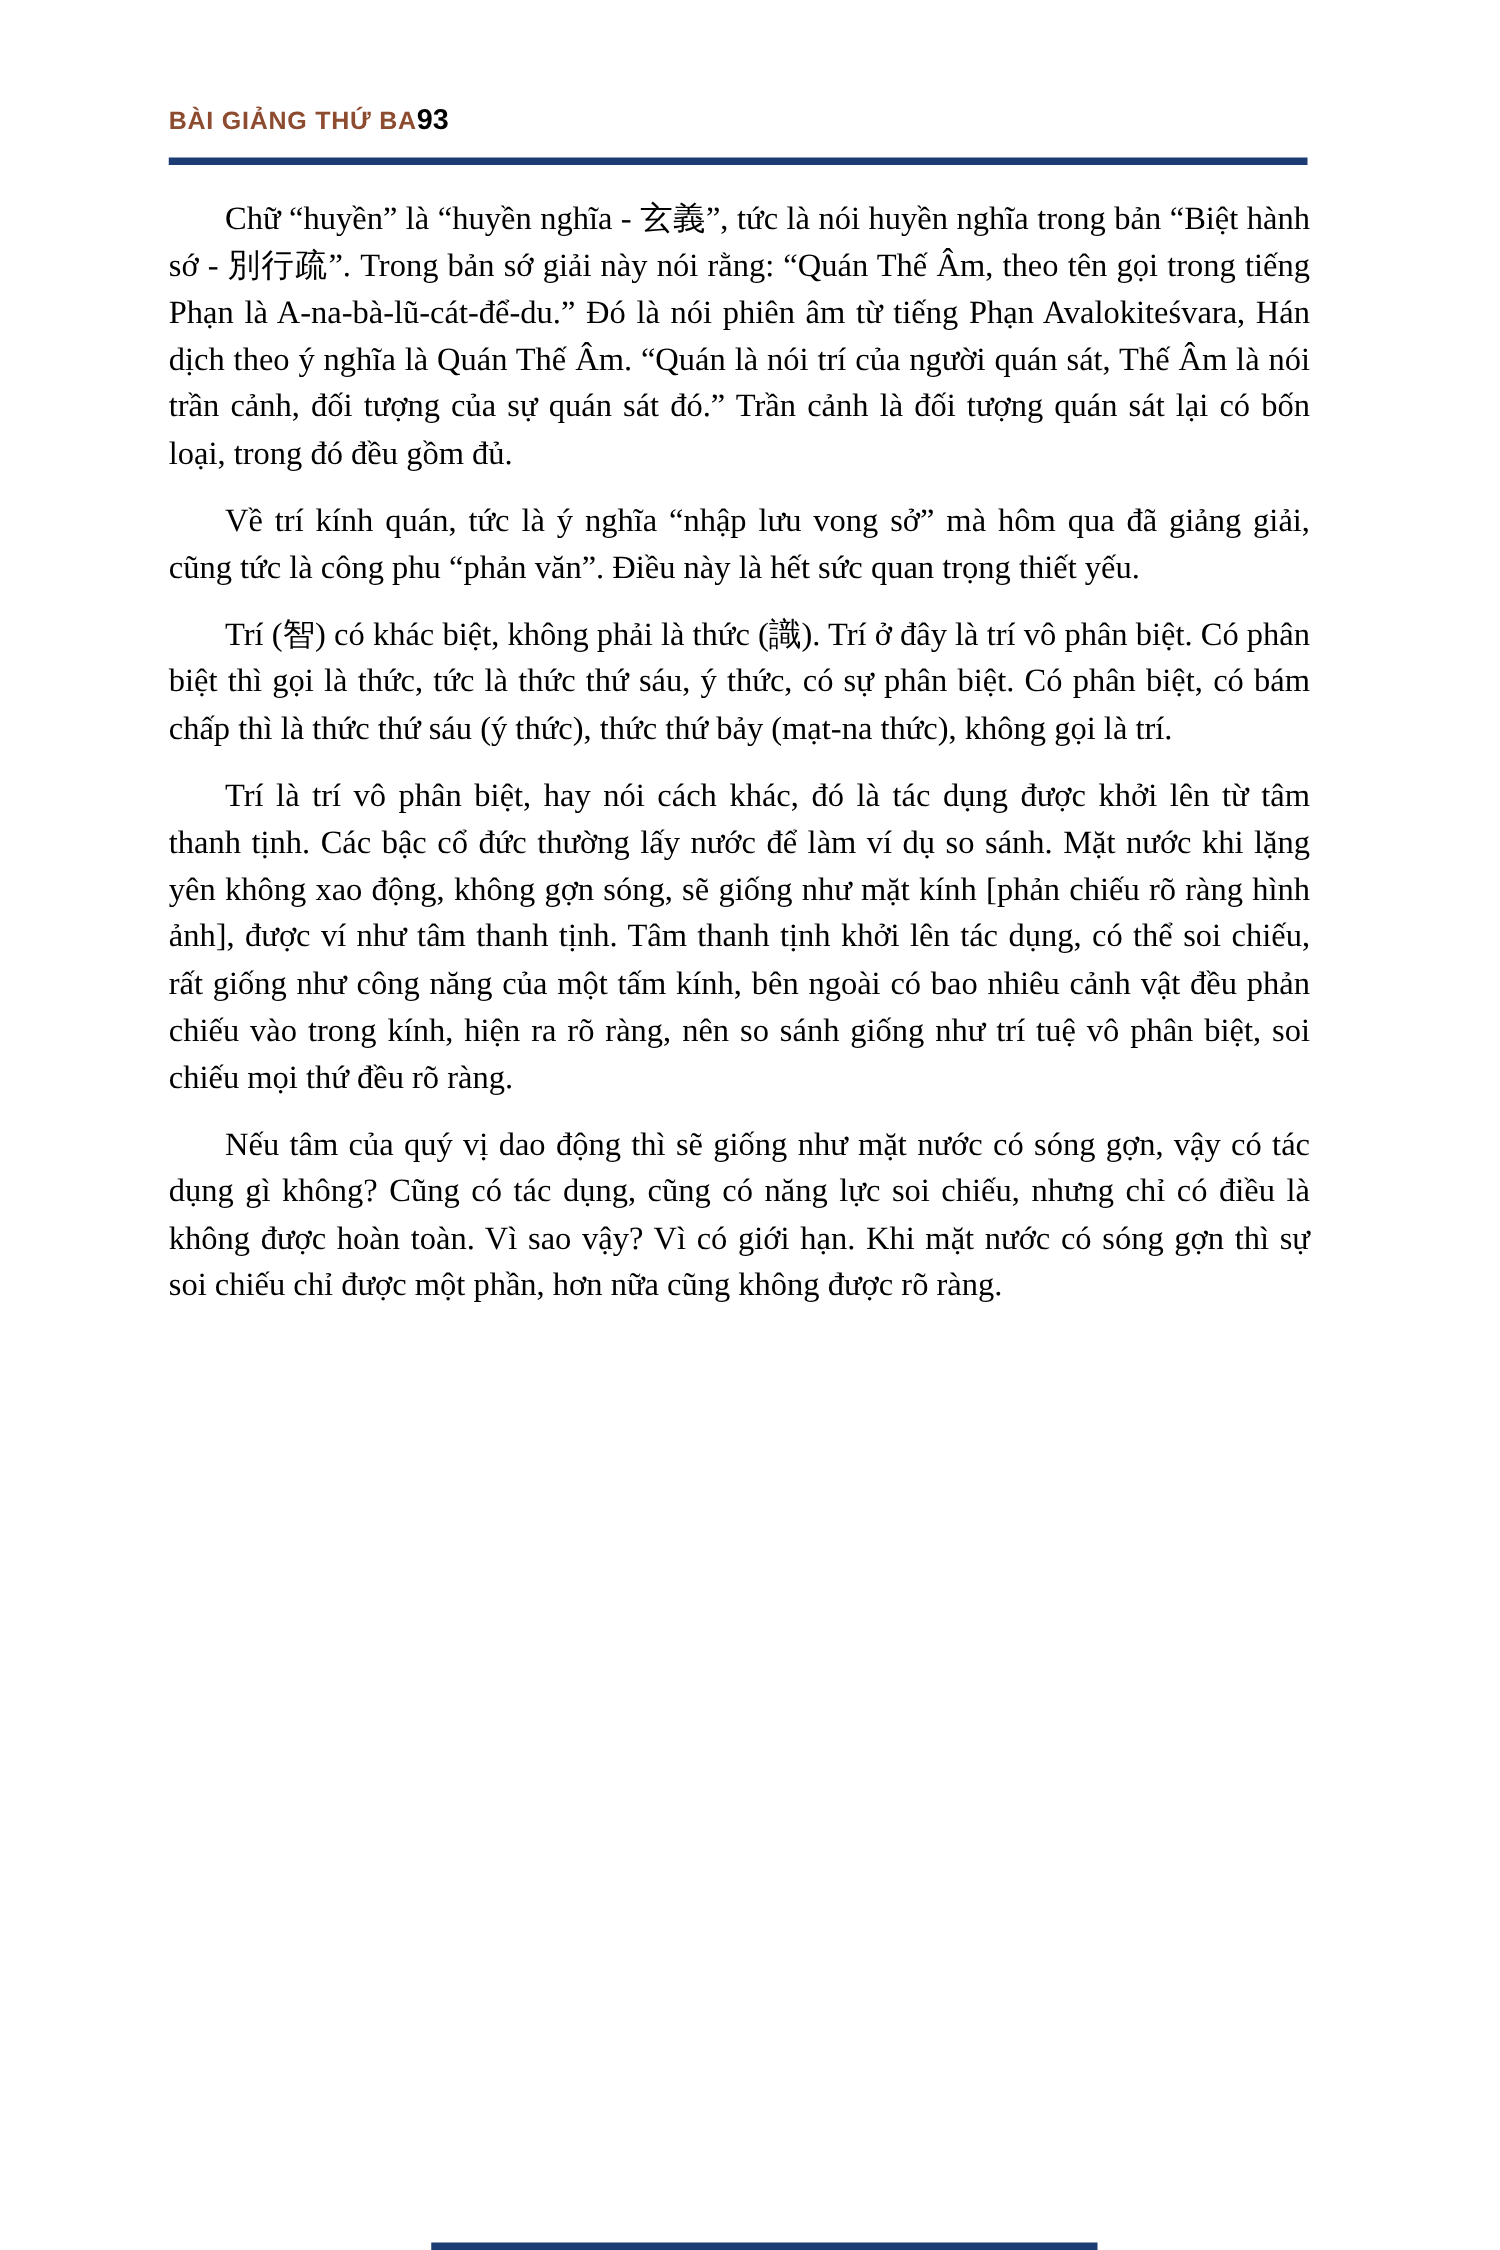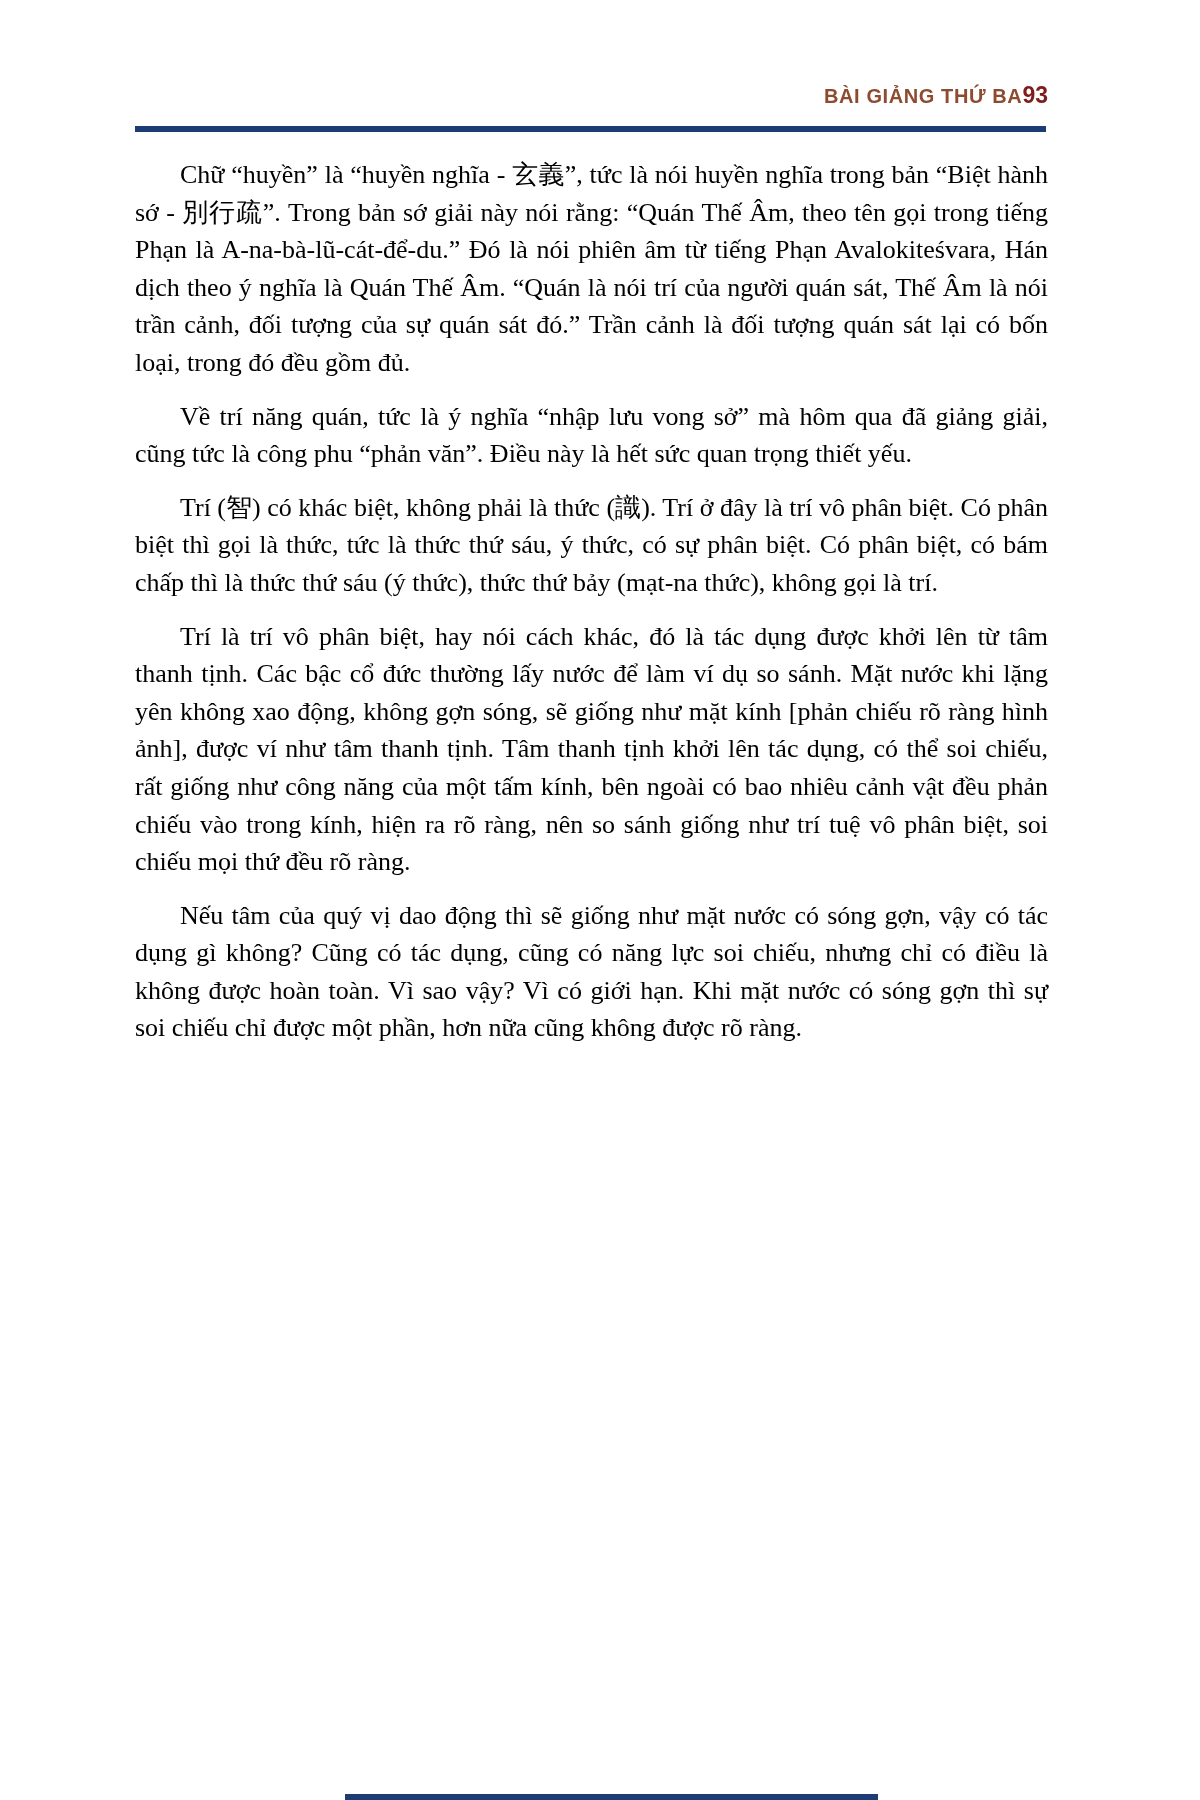--- a/index.html
+++ b/index.html
@@ -10,35 +10,35 @@
     background: #ffffff;
     overflow: hidden;
     font-family: "Liberation Serif", serif;
   }
   .header-row {
     position: absolute;
     left: 135px;
     top: 82px;
     width: 913px;
     display: flex;
-    justify-content: flex-end;
+    justify-content: flex-start;
     align-items: baseline;
   }
   .header-title {
     font-family: "Liberation Sans", sans-serif;
     font-weight: bold;
     font-size: 20px;
     letter-spacing: 0.6px;
     color: #8d4b2f;
   }
   .page-number {
     font-family: "Liberation Sans", sans-serif;
     font-weight: bold;
     font-size: 23px;
-    color: #7f1d1d;
+    color: #000000;
   }
   .header-rule {
     position: absolute;
     left: 135px;
     top: 126px;
     width: 911px;
     height: 6px;
     background: #1e3c74;
   }
   .content {
@@ -71,21 +71,21 @@
 
   <div class="header-row">
     <span class="header-title" style="color: rgb(141, 75, 47);">BÀI GIẢNG THỨ BA</span>
     <span class="page-number">93</span>
   </div>
 
   <div class="header-rule" style="background: rgb(30, 60, 116);"></div>
 
   <div class="content" style="color: #000000;">
       <p class="body-para">Chữ “huyền” là “huyền nghĩa - 玄義”, tức là nói huyền nghĩa trong bản “Biệt hành sớ - 別行疏”. Trong bản sớ giải này nói rằng: “Quán Thế Âm, theo tên gọi trong tiếng Phạn là A-na-bà-lũ-cát-để-du.” Đó là nói phiên âm từ tiếng Phạn Avalokiteśvara, Hán dịch theo ý nghĩa là Quán Thế Âm. “Quán là nói trí của người quán sát, Thế Âm là nói trần cảnh, đối tượng của sự quán sát đó.” Trần cảnh là đối tượng quán sát lại có bốn loại, trong đó đều gồm đủ.</p>
-      <p class="body-para">Về trí năng quán, tức là ý nghĩa “nhập lưu vong sở” mà hôm qua đã giảng giải, cũng tức là công phu “phản văn”. Điều này là hết sức quan trọng thiết yếu.</p>
+      <p class="body-para">Về trí kính quán, tức là ý nghĩa “nhập lưu vong sở” mà hôm qua đã giảng giải, cũng tức là công phu “phản văn”. Điều này là hết sức quan trọng thiết yếu.</p>
       <p class="body-para">Trí (智) có khác biệt, không phải là thức (識). Trí ở đây là trí vô phân biệt. Có phân biệt thì gọi là thức, tức là thức thứ sáu, ý thức, có sự phân biệt. Có phân biệt, có bám chấp thì là thức thứ sáu (ý thức), thức thứ bảy (mạt-na thức), không gọi là trí.</p>
       <p class="body-para">Trí là trí vô phân biệt, hay nói cách khác, đó là tác dụng được khởi lên từ tâm thanh tịnh. Các bậc cổ đức thường lấy nước để làm ví dụ so sánh. Mặt nước khi lặng yên không xao động, không gợn sóng, sẽ giống như mặt kính [phản chiếu rõ ràng hình ảnh], được ví như tâm thanh tịnh. Tâm thanh tịnh khởi lên tác dụng, có thể soi chiếu, rất giống như công năng của một tấm kính, bên ngoài có bao nhiêu cảnh vật đều phản chiếu vào trong kính, hiện ra rõ ràng, nên so sánh giống như trí tuệ vô phân biệt, soi chiếu mọi thứ đều rõ ràng.</p>
       <p class="body-para">Nếu tâm của quý vị dao động thì sẽ giống như mặt nước có sóng gợn, vậy có tác dụng gì không? Cũng có tác dụng, cũng có năng lực soi chiếu, nhưng chỉ có điều là không được hoàn toàn. Vì sao vậy? Vì có giới hạn. Khi mặt nước có sóng gợn thì sự soi chiếu chỉ được một phần, hơn nữa cũng không được rõ ràng.</p>
     </div>
 
   <div class="footer-rule" style="background: rgb(30, 60, 116);"></div>
 
 </div>
 
 </body></html>

